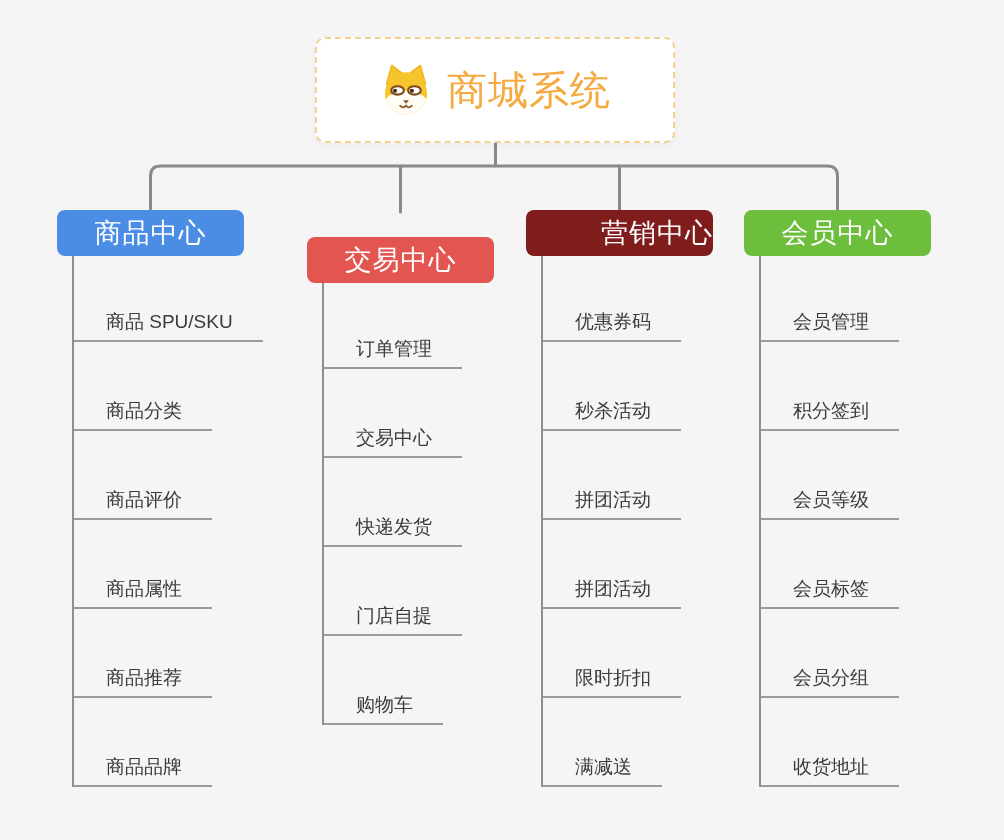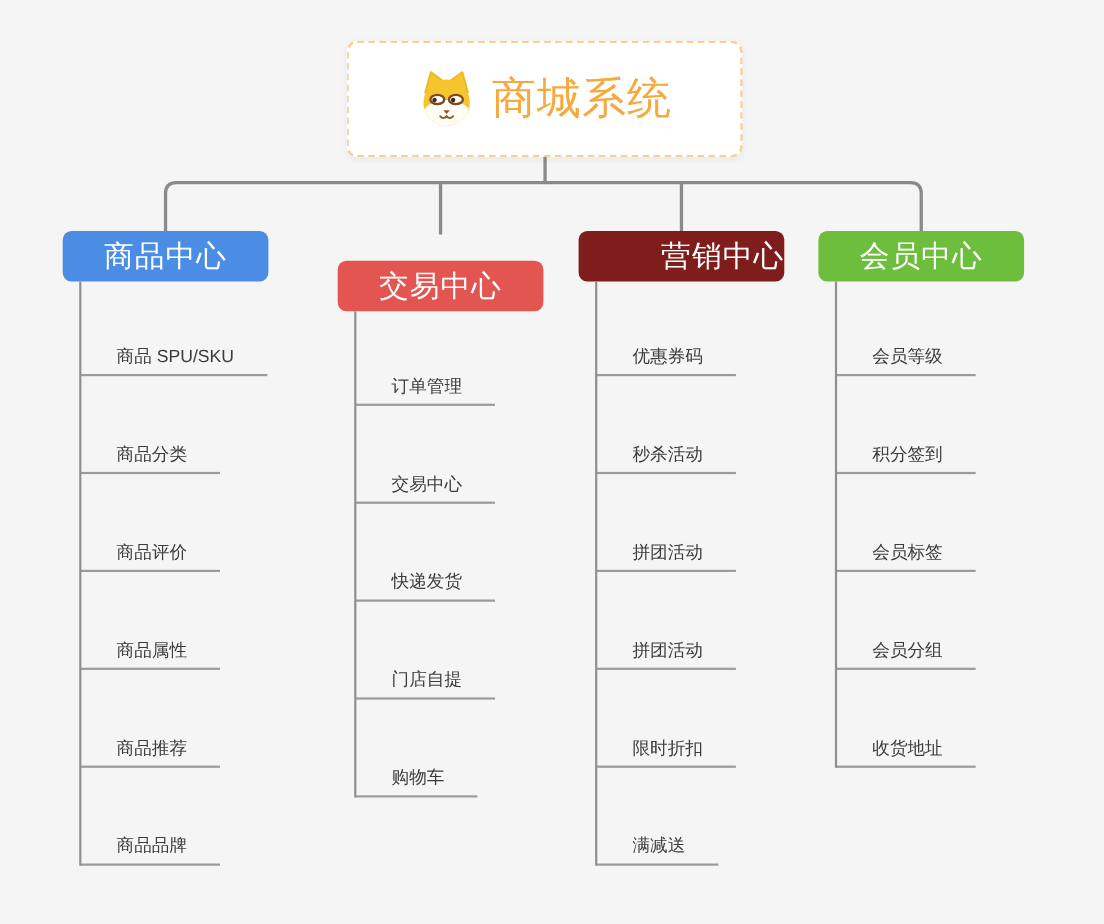--- a/index.html
+++ b/index.html
@@ -31,21 +31,21 @@
   .branch-children::before{
     content:""; position:absolute; left:15px; top:0; bottom:0;
     width:2px; background:#8F8F8F;
   }
   .leaf-row{height:89px; display:flex; align-items:flex-end;}
   .leaf-row:first-child{height:86px;}
   .leaf{
     display:inline-block; margin-left:16px;
     padding:0 30px 6px 33px;
     border-bottom:2px solid #9B9B9B;
-    font-size:16px; color:#3B3B3B; white-space:nowrap; line-height:1.2;
+    font-size:19px; color:#3B3B3B; white-space:nowrap; line-height:1.2;
   }
 </style>
 </head>
 <body>
 
 <div class="canvas">
 
   <svg class="lines" width="1004" height="840" style="color: rgb(138, 138, 138);">
     <path d="M495.5 143 V166"></path>
     <path d="M150.5 212 V176 Q150.5 166 160.5 166 H827.5 Q837.5 166 837.5 176 V212"></path>
@@ -148,24 +148,27 @@
         </div>
     </div>
   </div>
 
   <div class="branch" style="left:744px">
     <div class="branch-node" style="background: rgb(108, 190, 60);">
       <span>会员中心</span>
     </div>
     <div class="branch-children">
       <div class="leaf-row">
-          <span class="leaf">会员等级</span>
+          <span class="leaf">会员管理</span>
         </div>
       <div class="leaf-row">
           <span class="leaf">积分签到</span>
+        </div>
+      <div class="leaf-row">
+          <span class="leaf">会员等级</span>
         </div>
       <div class="leaf-row">
           <span class="leaf">会员标签</span>
         </div>
       <div class="leaf-row">
           <span class="leaf">会员分组</span>
         </div>
       <div class="leaf-row">
           <span class="leaf">收货地址</span>
         </div>

